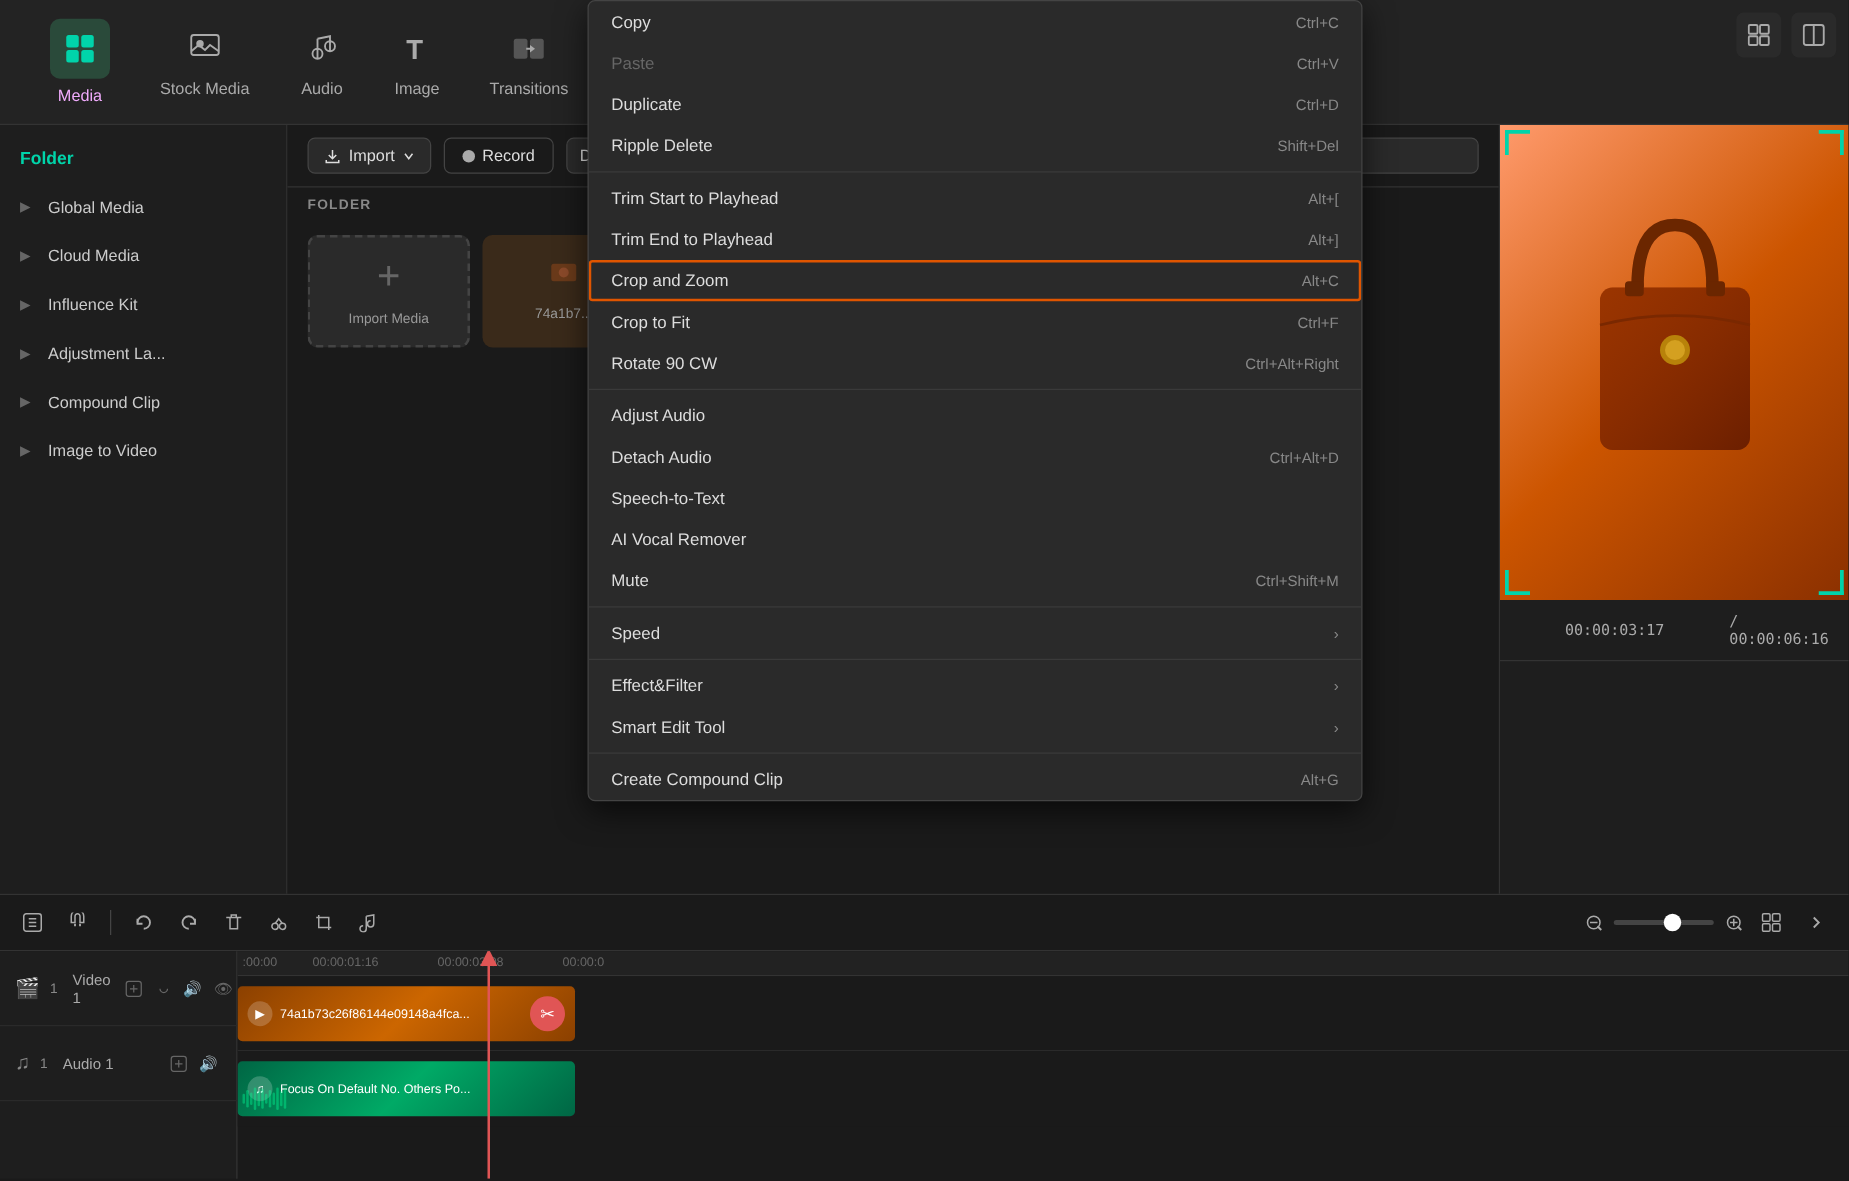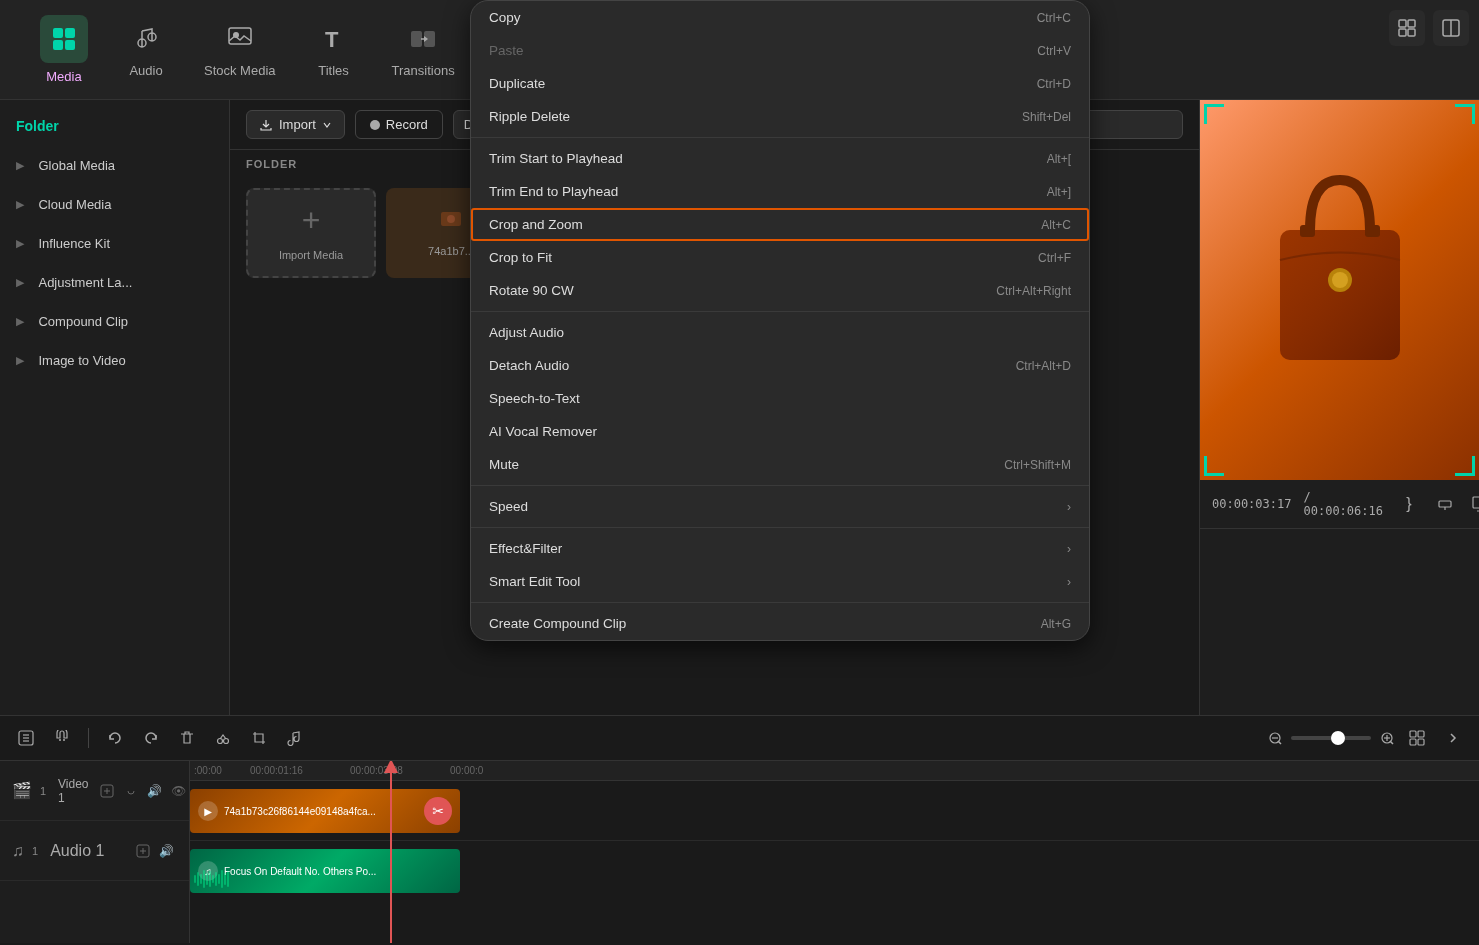--- a/index.html
+++ b/index.html
@@ -299,20 +299,21 @@
       display: flex;
       align-items: center;
       gap: 12px;
       padding: 10px 12px;
       border-bottom: 1px solid #333;
     }
     .time-display {
       font-size: 12px;
       color: #aaa;
       font-family: monospace;
+      margin-left: 40px;
     }
     .control-icons {
       display: flex;
       gap: 8px;
       margin-left: auto;
     }
     .ctrl-icon {
       width: 28px;
       height: 28px;
       display: flex;
@@ -537,21 +538,21 @@
     }
 
     
     .context-menu {
       position: absolute;
       top: 0;
       left: 470px;
       width: 620px;
       background: #2a2a2a;
       border: 1px solid #444;
-      border-radius: 18px;
+      border-radius: 6px;
       z-index: 1000;
       box-shadow: 0 8px 24px rgba(0,0,0,0.6);
       overflow: hidden;
     }
     .menu-item {
       display: flex;
       align-items: center;
       justify-content: space-between;
       padding: 9px 18px;
       cursor: pointer;
@@ -616,42 +617,42 @@
           <rect x="3" y="15" width="10" height="10" rx="2" fill="#00d4aa"></rect>
           <rect x="15" y="15" width="10" height="10" rx="2" fill="#00d4aa"></rect>
         </svg>
       </div>
     </div>
     <span>Media</span>
   </div>
   <div class="nav-item">
     <div class="nav-icon">
       <svg width="28" height="28" viewBox="0 0 28 28" fill="none">
-        <path d="M10 6 L10 22 M10 6 L20 4 L20 16 M10 22 A4 4 0 1 0 6 18 A4 4 0 0 0 10 22 M20 16 A4 4 0 1 0 16 12 A4 4 0 0 0 20 16" stroke="#aaa" stroke-width="1.5"></path>
-      </svg>
-    </div>
-    <span>Audio</span>
-  </div>
-  <div class="nav-item">
-    <div class="nav-icon">
-      <svg width="28" height="28" viewBox="0 0 28 28" fill="none">
         <rect x="3" y="3" width="22" height="16" rx="2" stroke="#aaa" stroke-width="1.5"></rect>
         <circle cx="10" cy="10" r="3" fill="#aaa"></circle>
         <path d="M3 16 L9 11 L14 15 L18 11 L25 16" stroke="#aaa" stroke-width="1.5"></path>
       </svg>
     </div>
     <span>Stock Media</span>
+  </div>
+  <div class="nav-item">
+    <div class="nav-icon">
+      <svg width="28" height="28" viewBox="0 0 28 28" fill="none">
+        <path d="M10 6 L10 22 M10 6 L20 4 L20 16 M10 22 A4 4 0 1 0 6 18 A4 4 0 0 0 10 22 M20 16 A4 4 0 1 0 16 12 A4 4 0 0 0 20 16" stroke="#aaa" stroke-width="1.5"></path>
+      </svg>
+    </div>
+    <span>Audio</span>
   </div>
   <div class="nav-item">
     <div class="nav-icon">
       <svg width="28" height="28" viewBox="0 0 28 28" fill="none">
         <text x="5" y="22" font-size="22" font-weight="bold" fill="#aaa">T</text>
       </svg>
     </div>
-    <span>Titles</span>
+    <span>Image</span>
   </div>
   <div class="nav-item">
     <div class="nav-icon">
       <svg width="28" height="28" viewBox="0 0 28 28" fill="none">
         <rect x="2" y="6" width="11" height="16" rx="2" fill="#555"></rect>
         <rect x="15" y="6" width="11" height="16" rx="2" fill="#555"></rect>
         <path d="M12 14 L16 14" stroke="#aaa" stroke-width="1.5"></path>
         <polygon points="15,11 15,17 19,14" fill="#aaa"></polygon>
       </svg>
     </div>
@@ -880,21 +881,21 @@
                 </svg>
               </div>
               <div class="track-icon">🔊</div>
               <div class="track-icon">👁</div>
             </div>
           </div>
 
           <div class="track-label">
             <span style="font-size:16px;color:#888">♫</span>
             <span style="font-size:11px;color:#888">1</span>
-            <span style="font-size:16px;margin-left:4px;">Audio 1</span>
+            <span style="font-size:12px;margin-left:4px;">Audio 1</span>
             <div class="track-icons">
               <div class="track-icon">
                 <svg width="14" height="14" viewBox="0 0 14 14" fill="none">
                   <rect x="1" y="1" width="12" height="12" rx="2" stroke="#666" stroke-width="1"></rect>
                   <line x1="4" y1="7" x2="10" y2="7" stroke="#666" stroke-width="1"></line>
                   <line x1="7" y1="4" x2="7" y2="10" stroke="#666" stroke-width="1"></line>
                 </svg>
               </div>
               <div class="track-icon">🔊</div>
             </div>

